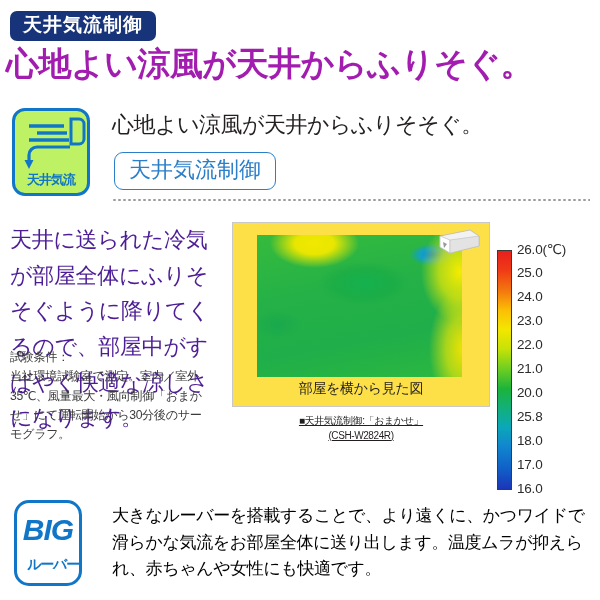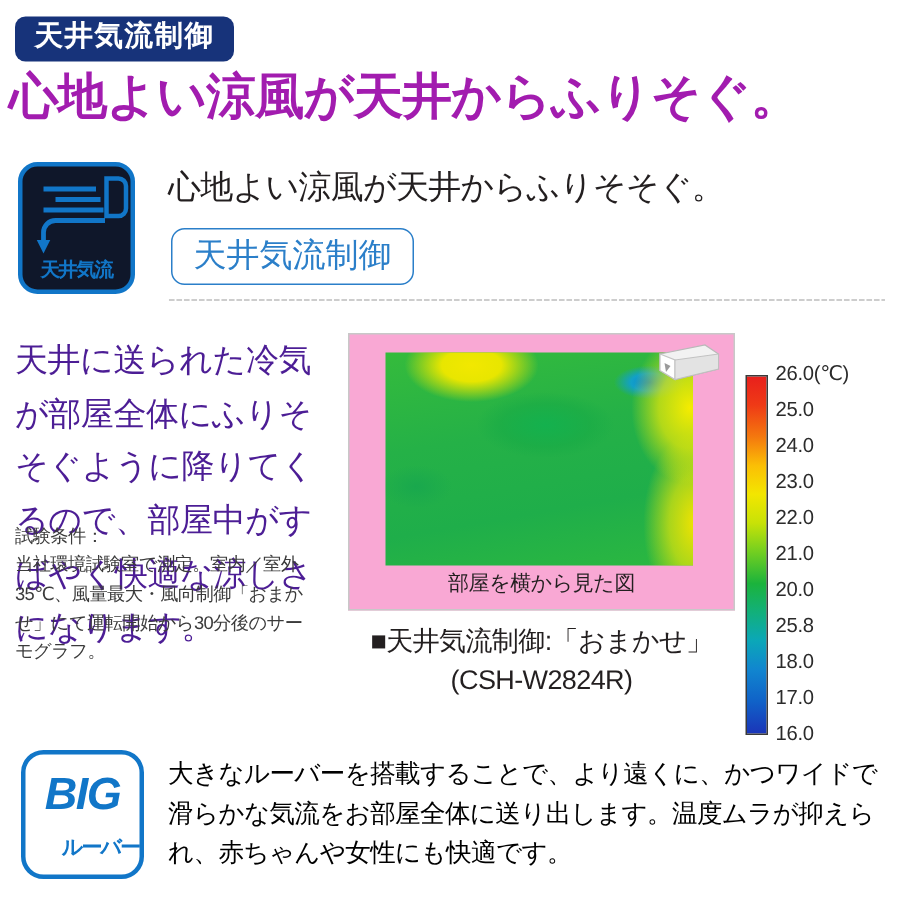--- a/index.html
+++ b/index.html
@@ -33,21 +33,21 @@
     line-height:1.15;
   }
 
   
   .ico-airflow{
     position:absolute;left:12px;top:108px;
     width:78px;height:88px;
     border:3px solid #1176c8;
     border-radius:13px;
     box-sizing:border-box;
-    background:#0f172a;
+    background:#bef264;
   }
   .ico-airflow .label{
     position:absolute;left:0;right:0;bottom:4px;
     text-align:center;
     color:#1176c8;
     font-weight:bold;
     font-size:13px;
     letter-spacing:-1px;
   }
   .subhead{
@@ -86,21 +86,21 @@
     font-size:12.2px;line-height:1.58;
     color:#3b3b3b;
     letter-spacing:-0.4px;
   }
 
   
   .panel{
     position:absolute;left:232px;top:222px;
     width:258px;height:185px;
     border:1px solid #c8c8c8;
-    background:#f9a8d4;
+    background:#fde047;
     box-sizing:border-box;
   }
   .thermo-wrap{
     position:absolute;left:24px;top:12px;
     width:205px;height:142px;
     overflow:visible;
   }
   .thermo{
     position:absolute;left:0;top:0;width:205px;height:142px;
     background:
@@ -117,22 +117,22 @@
     position:absolute;right:-18px;top:-6px;
     width:46px;height:26px;
   }
   .cap-in{
     position:absolute;left:0;right:0;bottom:8px;
     text-align:center;font-size:14px;color:#231f20;
     letter-spacing:-0.3px;
   }
   .cap-out{
     position:absolute;left:232px;top:414px;width:258px;
-    text-align:center;font-size:18px;line-height:1.45;
-    color:#231f20;letter-spacing:-0.4px;
+    text-align:center;font-size:10px;line-height:1.45;
+    color:#231f20;letter-spacing:-0.4px;text-decoration:underline;
   }
 
   
   .scale{position:absolute;left:497px;top:224px;width:99px;height:246px;margin-top:24px;}
   .scale-bar{
     position:absolute;left:0;top:2px;width:15px;height:240px;
     border:1px solid #3a3a3a;
     box-sizing:border-box;
     background:linear-gradient(to bottom,
       #e8201c 0%, #ef3a16 8%, #f4790e 17%,
@@ -145,21 +145,21 @@
   }
   .scale-labels div{
     position:absolute;left:0;
     font-size:13.5px;color:#2b2b2b;white-space:nowrap;
     letter-spacing:-0.2px;
   }
 
   
   .ico-big{
     position:absolute;left:14px;top:500px;
-    width:82px;height:86px;
+    width:68px;height:86px;
     border:3px solid #1176c8;
     border-radius:15px;
     box-sizing:border-box;background:#fff;
   }
   .ico-big .big{
     position:absolute;left:0;right:0;top:12px;
     text-align:center;color:#1176c8;
     font-weight:bold;font-style:italic;font-size:30px;
     letter-spacing:-1px;line-height:1;
   }

